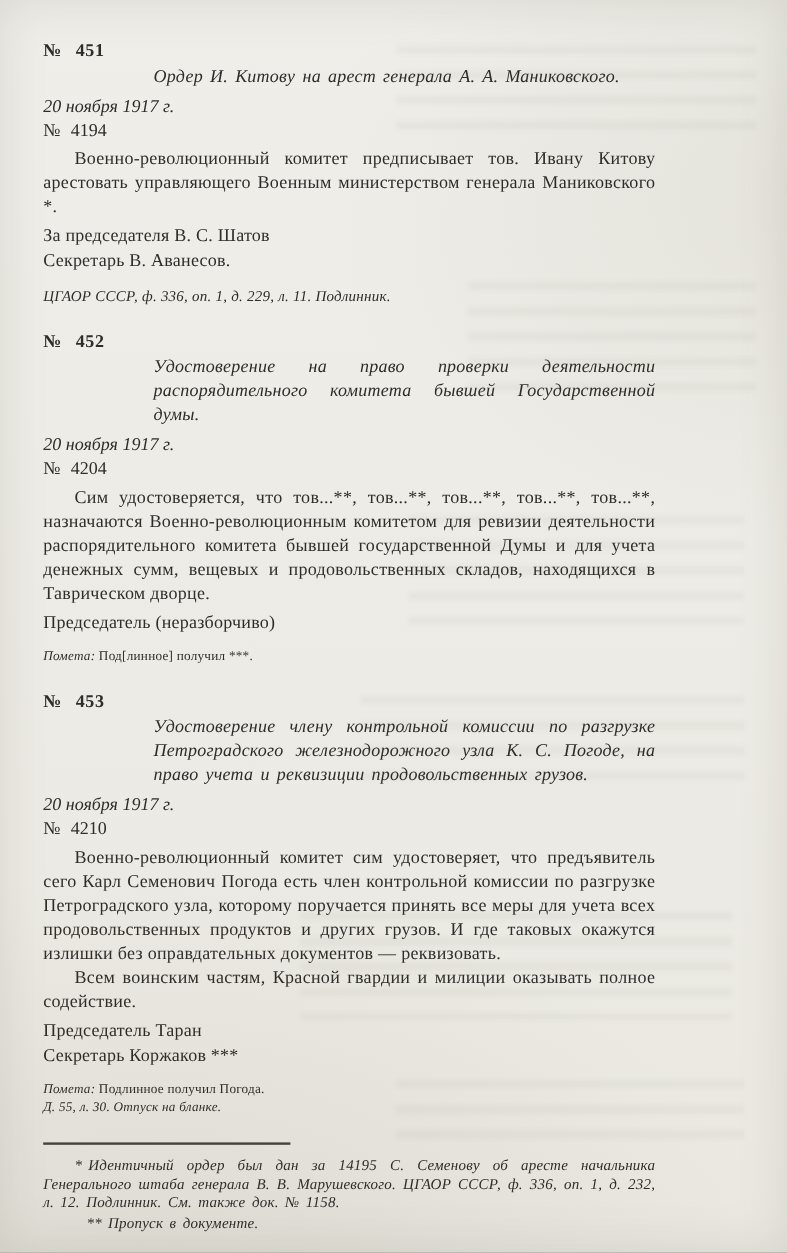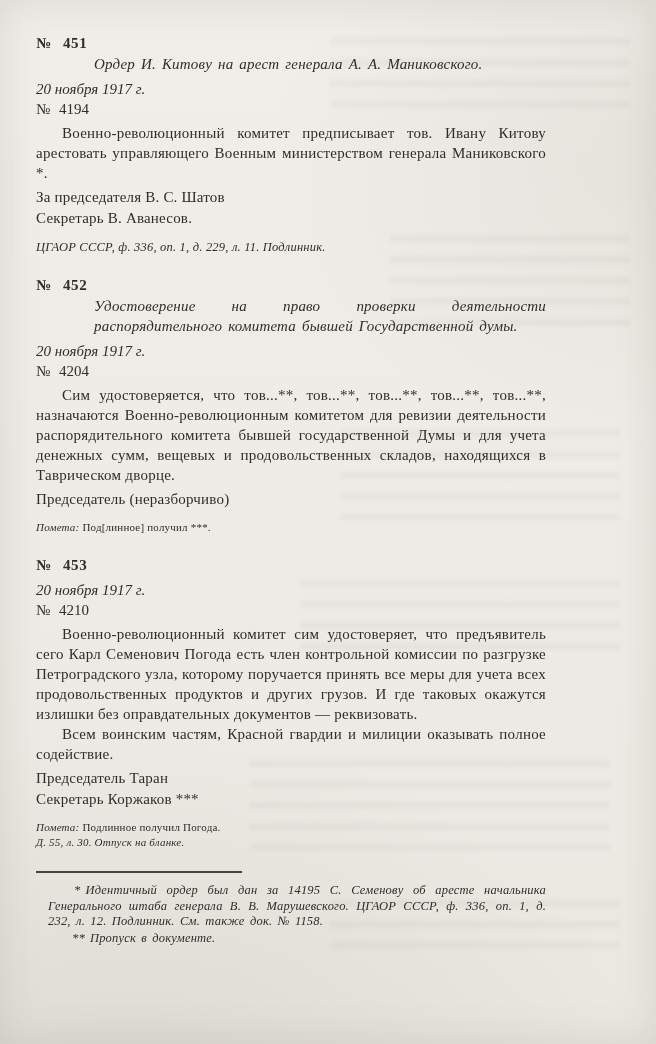--- a/index.html
+++ b/index.html
@@ -47,21 +47,21 @@
     font-size: 15px;
     letter-spacing: 0.6px;
     word-spacing: 7px;
     line-height: 19px;
     margin-bottom: 1px;
   }
   .doc-title {
     font-style: italic;
     font-size: 15px;
     line-height: 20px;
-    margin-left: 58px;
+    margin-left: 92px;
     text-align: justify;
     letter-spacing: 0.2px;
     word-spacing: 2px;
   }
   .doc-date {
     font-style: italic;
     font-size: 15px;
     line-height: 19px;
     padding-right: 8px;
     margin-top: 6px;
@@ -113,21 +113,21 @@
   }
   .footnote {
     margin: 0 0 1px 0;
     font-style: italic;
     font-size: 12.5px;
     line-height: 15.5px;
     text-align: justify;
     letter-spacing: 0.2px;
     word-spacing: 2px;
   }
-  .fn-0 { text-indent: 26px; margin-left: 12px; }
+  .fn-0 { text-indent: 26px; }
   .fn-1 { text-indent: 36px; }
   .fn-marker { margin-right: 5px; }
 </style>
 </head>
 <body>
 
 <div class="page">
 
   <div class="bleed b1"></div>
   <div class="bleed b2"></div>
@@ -161,20 +161,21 @@
         <div class="sig-line">Председатель (неразборчиво)</div>
       </div>
       <div class="pometa">
         <span class="pometa-label">Помета:</span>
         <span class="pometa-text">Под[линное] получил ***.</span>
       </div>
     </section>
 
     <section class="doc">
       <div class="doc-no">№ 453</div>
+      <div class="doc-title">Удостоверение члену контрольной комиссии по разгрузке Петроградского железнодорожного узла К. С. Погоде, на право учета и реквизиции продовольственных грузов.</div>
       <div class="doc-date">20 ноября 1917 г.</div>
       <div class="reg-no">№ 4210</div>
       <p class="body-par">Военно-революционный комитет сим удостоверяет, что предъявитель сего Карл Семенович Погода есть член контрольной комиссии по разгрузке Петроградского узла, которому поручается принять все меры для учета всех продовольственных продуктов и других грузов. И где таковых окажутся излишки без оправдательных документов — реквизовать.</p>
       <p class="body-par">Всем воинским частям, Красной гвардии и милиции оказывать полное содействие.</p>
       <div class="signatures">
         <div class="sig-line">Председатель Таран</div>
         <div class="sig-line">Секретарь Коржаков ***</div>
       </div>
       <div class="pometa">
         <span class="pometa-label">Помета:</span>

